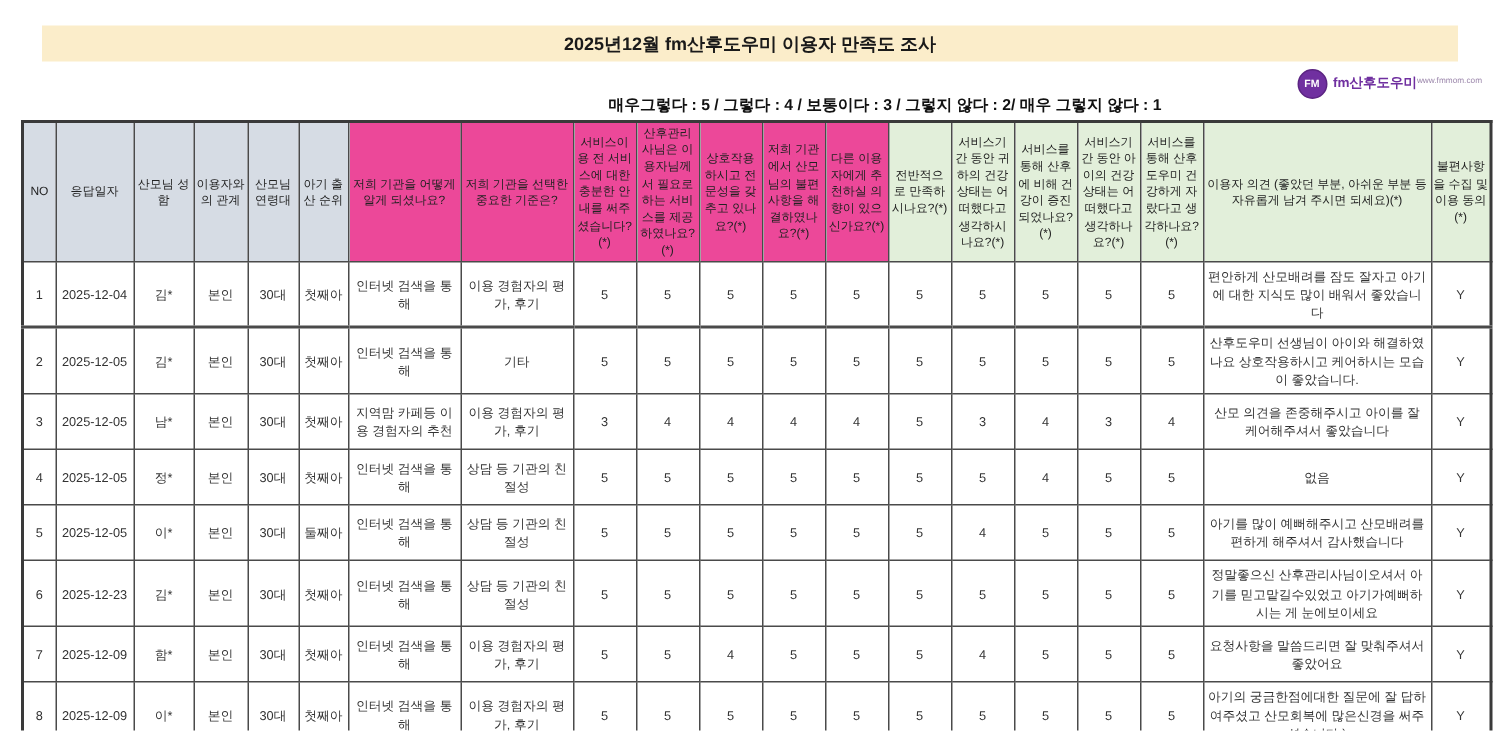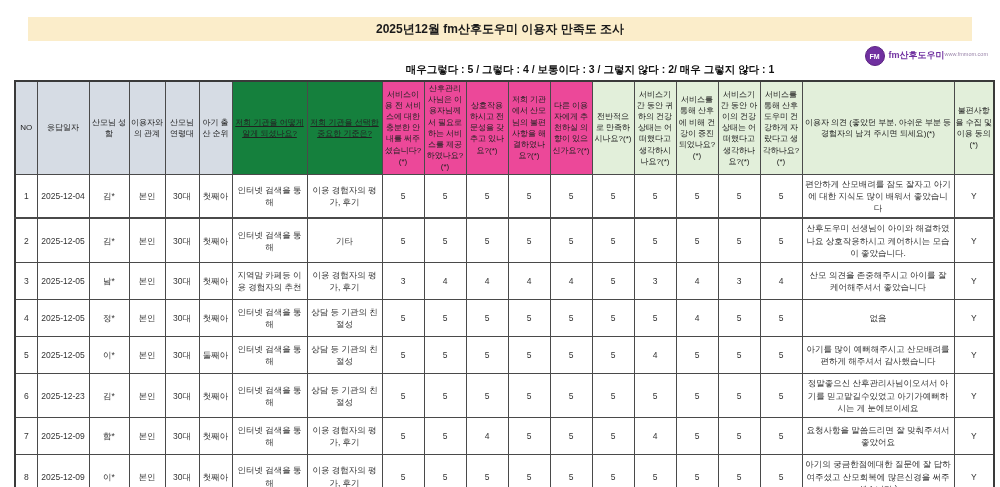--- a/index.html
+++ b/index.html
@@ -31,21 +31,21 @@
   table.survey th { font-size:8px; font-weight:normal; text-align:center;
     vertical-align:middle; line-height:1.4; padding:1px; color:#222; }
   table.survey td { font-size:8.5px; text-align:center; vertical-align:middle;
     padding:3px 2px; line-height:1.45; color:#333; background:#ffffff; }
   table.survey tbody tr { height:37px; }
   table.survey tbody tr:first-child td { border-bottom:2px solid #4a4a4a; }
   table.survey tbody tr:last-child td { border-bottom:3px solid #3a3a3a; }
   td.left { text-align:left; padding-left:4px; padding-right:3px; }
 
   .g-info   { background:#d6dce4; }
-  .g-peach  { background:#15803d;text-decoration:underline; }
+  .g-peach  { background:#ec4899; }
   .g-yellow { background:#ec4899; }
   .g-green  { background:#e2efda; }
 </style>
 </head>
 <body>
 
 <div class="page">
 
   <div class="banner">2025년12월 fm산후도우미 이용자 만족도 조사</div>
 
@@ -95,21 +95,21 @@
           <th class="g-yellow">서비스이용 전 서비스에 대한 충분한 안내를 써주셨습니다?(*)</th>
           <th class="g-yellow">산후관리사님은 이용자님께서 필요로 하는 서비스를 제공하였나요?(*)</th>
           <th class="g-yellow">상호작용하시고 전문성을 갖추고 있나요?(*)</th>
           <th class="g-yellow">저희 기관에서 산모님의 불편사항을 해결하였나요?(*)</th>
           <th class="g-yellow">다른 이용자에게 추천하실 의향이 있으신가요?(*)</th>
           <th class="g-green">전반적으로 만족하시나요?(*)</th>
           <th class="g-green">서비스기간 동안 귀하의 건강상태는 어떠했다고 생각하시나요?(*)</th>
           <th class="g-green">서비스를 통해 산후에 비해 건강이 증진되었나요?(*)</th>
           <th class="g-green">서비스기간 동안 아이의 건강상태는 어떠했다고 생각하나요?(*)</th>
           <th class="g-green">서비스를 통해 산후도우미 건강하게 자랐다고 생각하나요?(*)</th>
-          <th class="g-green">이용자 의견 (좋았던 부분, 아쉬운 부분 등 경험자의 남겨 주시면 되세요)(*)</th>
+          <th class="g-green">이용자 의견 (좋았던 부분, 아쉬운 부분 등 자유롭게 남겨 주시면 되세요)(*)</th>
           <th class="g-green">불편사항을 수집 및 이용 동의(*)</th>
         </tr>
     </thead>
     <tbody id="table-body">
         <tr>
           <td>1</td>
           <td>2025-12-04</td>
           <td>김*</td>
           <td>본인</td>
           <td>30대</td>

